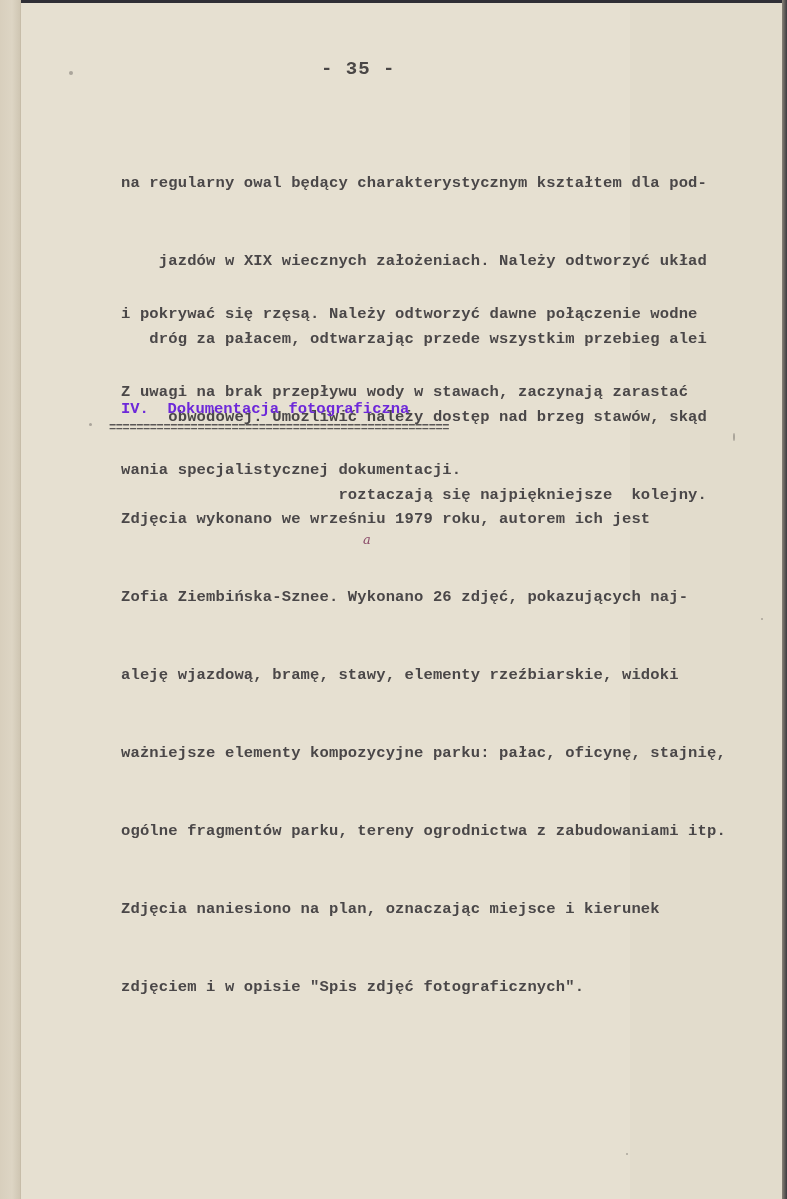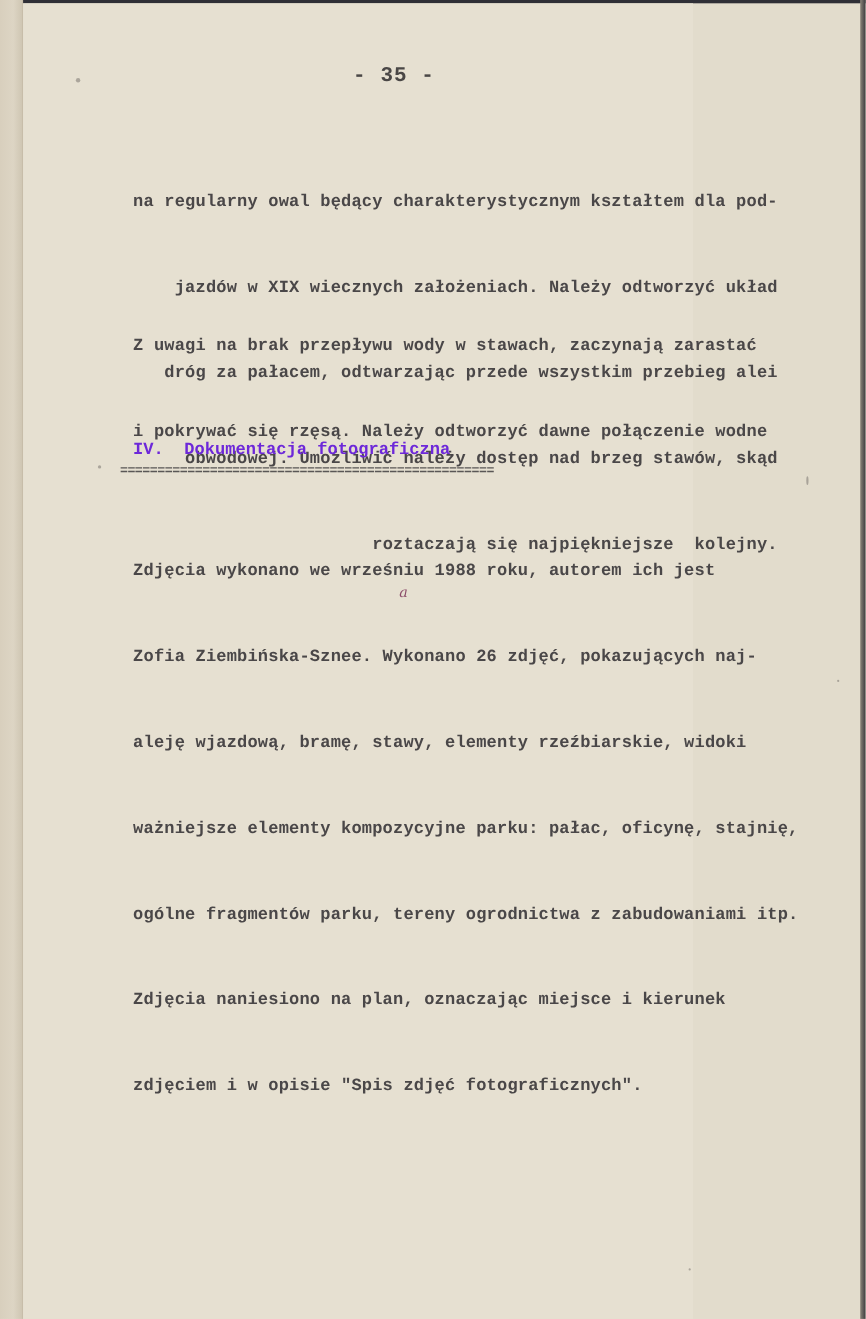--- a/index.html
+++ b/index.html
@@ -106,29 +106,30 @@
 
   <div class="text-block para1">
     <span class="line">na regularny owal będący charakterystycznym kształtem dla pod-</span>
     <span class="line">jazdów w XIX wiecznych założeniach. Należy odtworzyć układ</span>
     <span class="line">dróg za pałacem, odtwarzając przede wszystkim przebieg alei</span>
     <span class="line">obwodowej. Umożliwić należy dostęp nad brzeg stawów, skąd</span>
     <span class="line">roztaczają się najpiękniejsze  kolejny.</span>
   </div>
 
   <div class="text-block para2">
+    <span class="line">i pokrywać się rzęsą. Należy odtworzyć dawne połączenie wodne</span>
     <span class="line">Z uwagi na brak przepływu wody w stawach, zaczynają zarastać</span>
-    <span class="line">i pokrywać się rzęsą. Należy odtworzyć dawne połączenie wodne</span>
+    <span class="line">wania specjalistycznej dokumentacji.</span>
   </div>
 
   <div class="heading">IV.  Dokumentacja fotograficzna</div>
   <div class="heading-rule">==================================================</div>
 
   <div class="text-block para3">
-    <span class="line">Zdjęcia wykonano we wrześniu 1988 roku, autorem ich jest</span>
+    <span class="line">Zdjęcia wykonano we wrześniu 1979 roku, autorem ich jest</span>
     <span class="line">Zofia Ziembińska-Sznee. Wykonano 26 zdjęć, pokazujących naj-</span>
     <span class="line">aleję wjazdową, bramę, stawy, elementy rzeźbiarskie, widoki</span>
     <span class="line">ważniejsze elementy kompozycyjne parku: pałac, oficynę, stajnię,</span>
     <span class="line">ogólne fragmentów parku, tereny ogrodnictwa z zabudowaniami itp.</span>
     <span class="line">Zdjęcia naniesiono na plan, oznaczając miejsce i kierunek</span>
     <span class="line">zdjęciem i w opisie "Spis zdjęć fotograficznych".</span>
   </div>
 
   <div class="annot">a</div>
 

